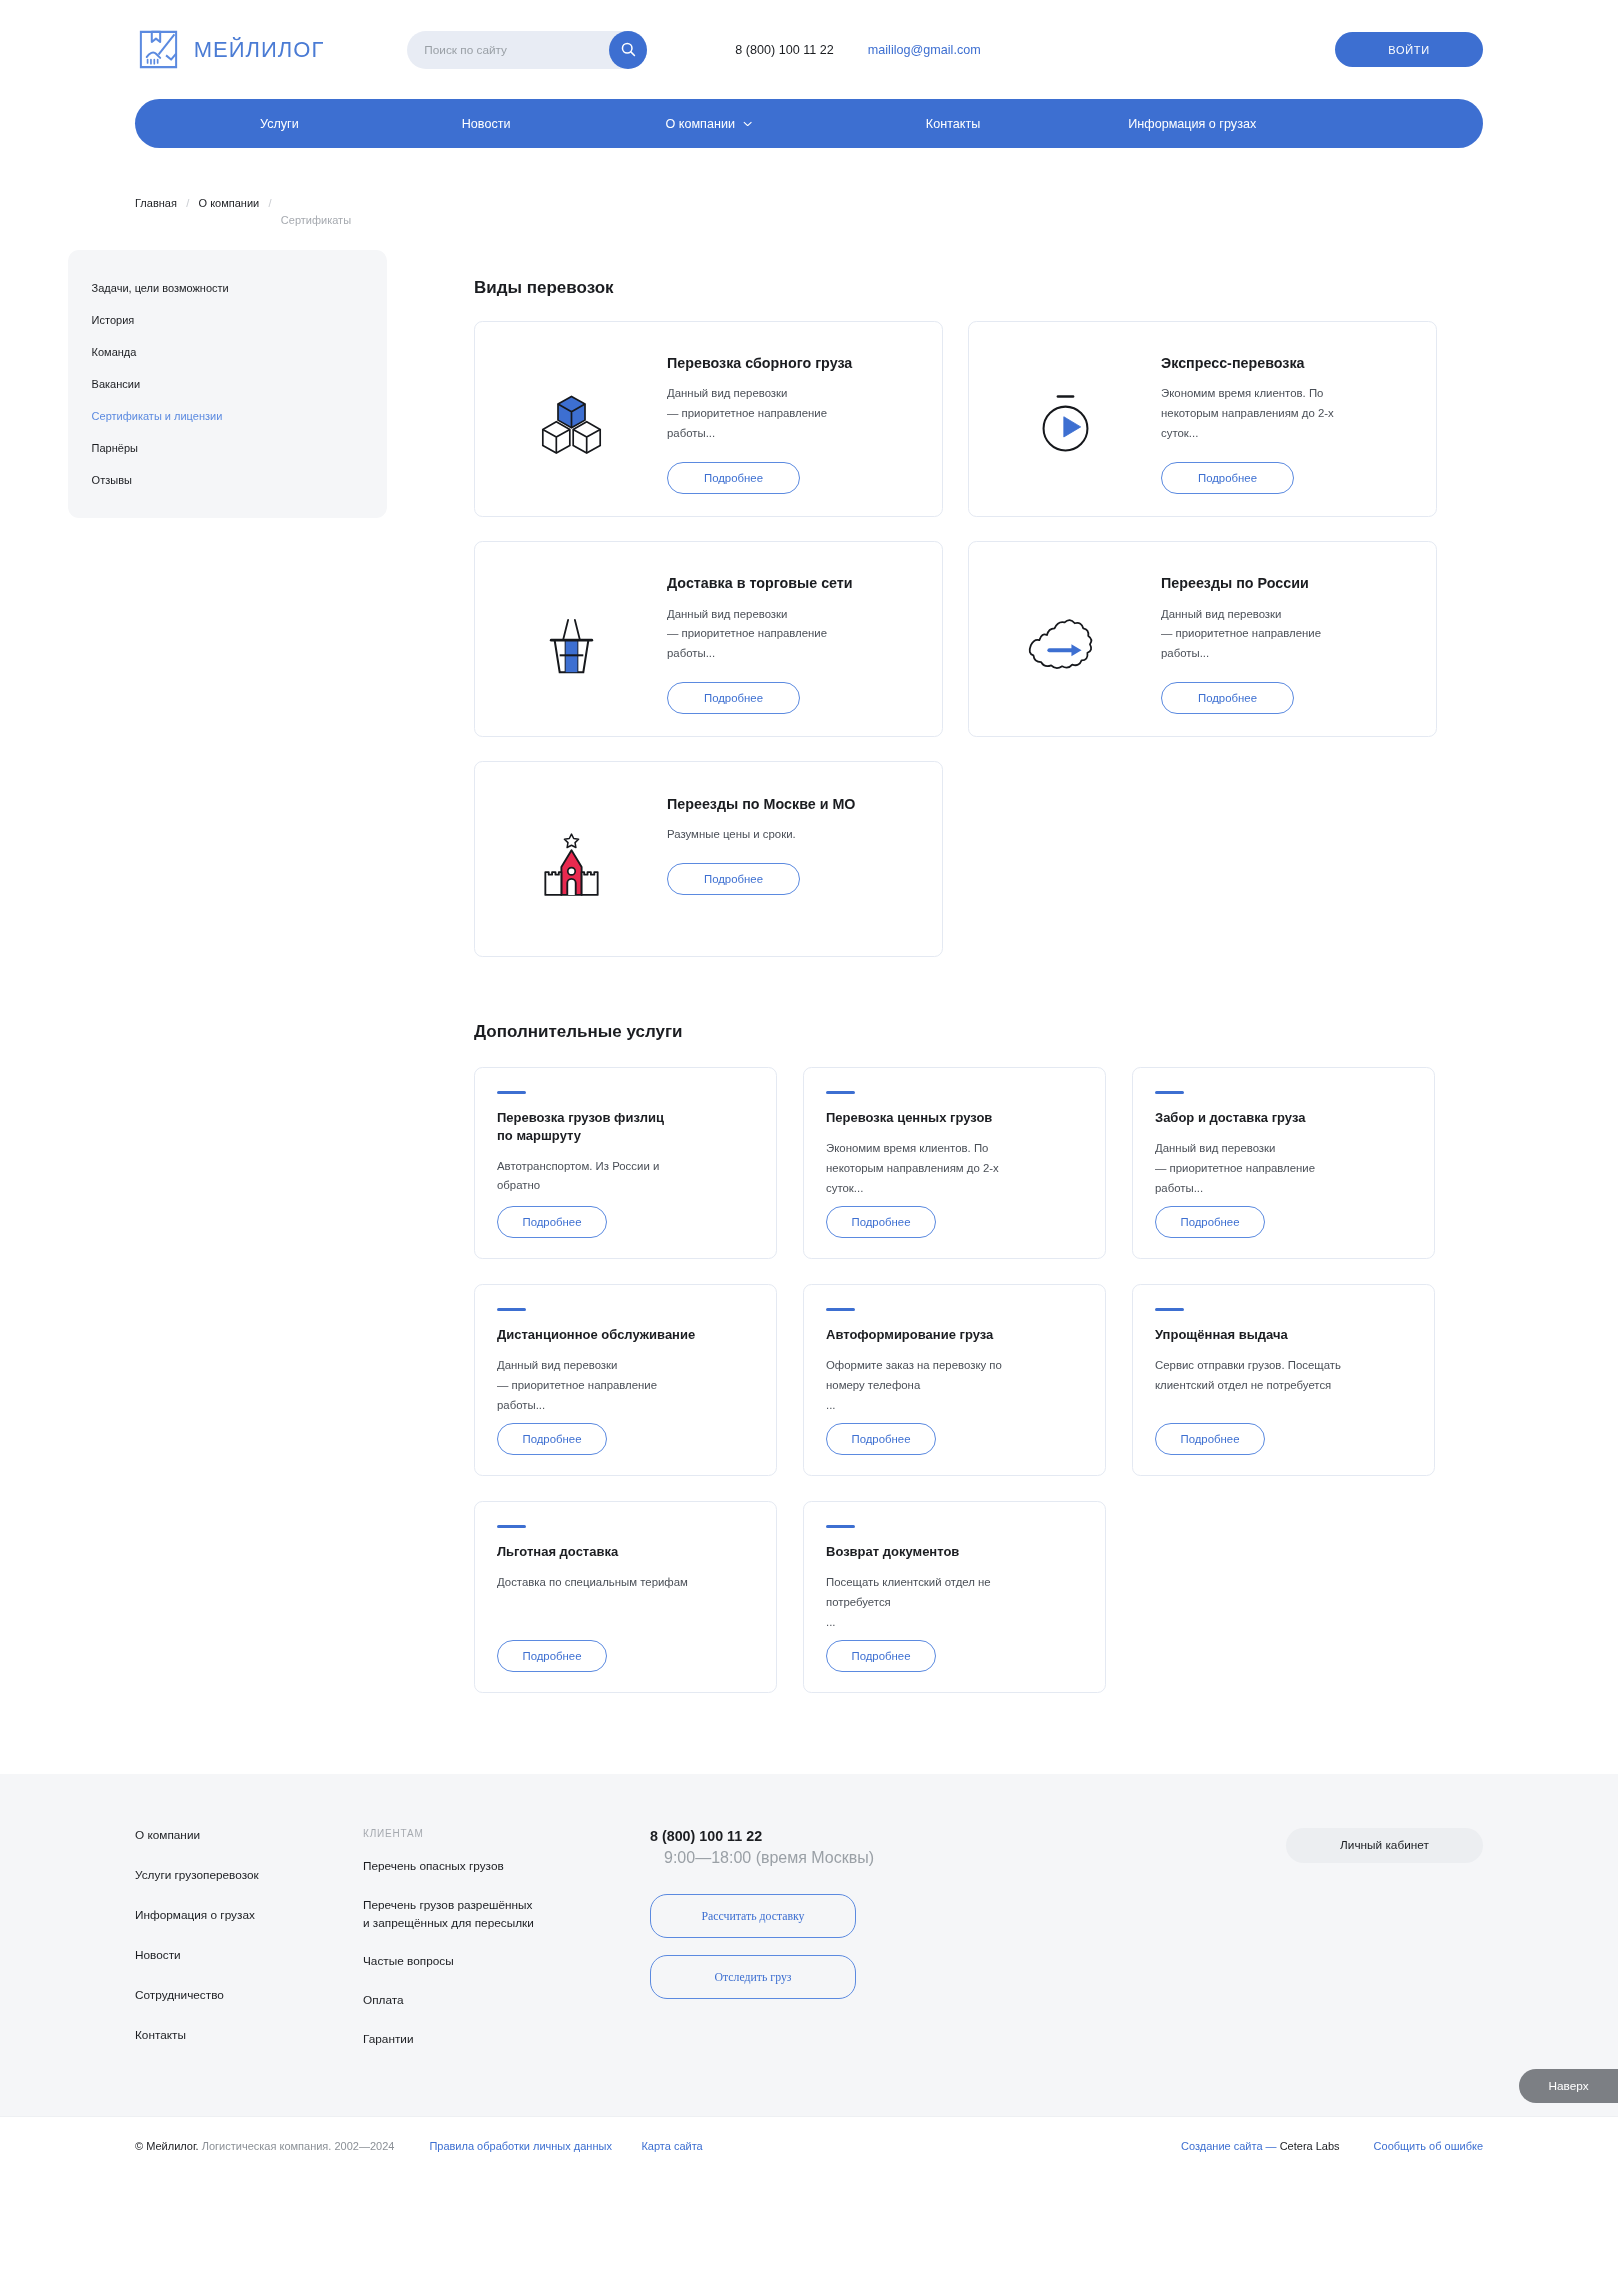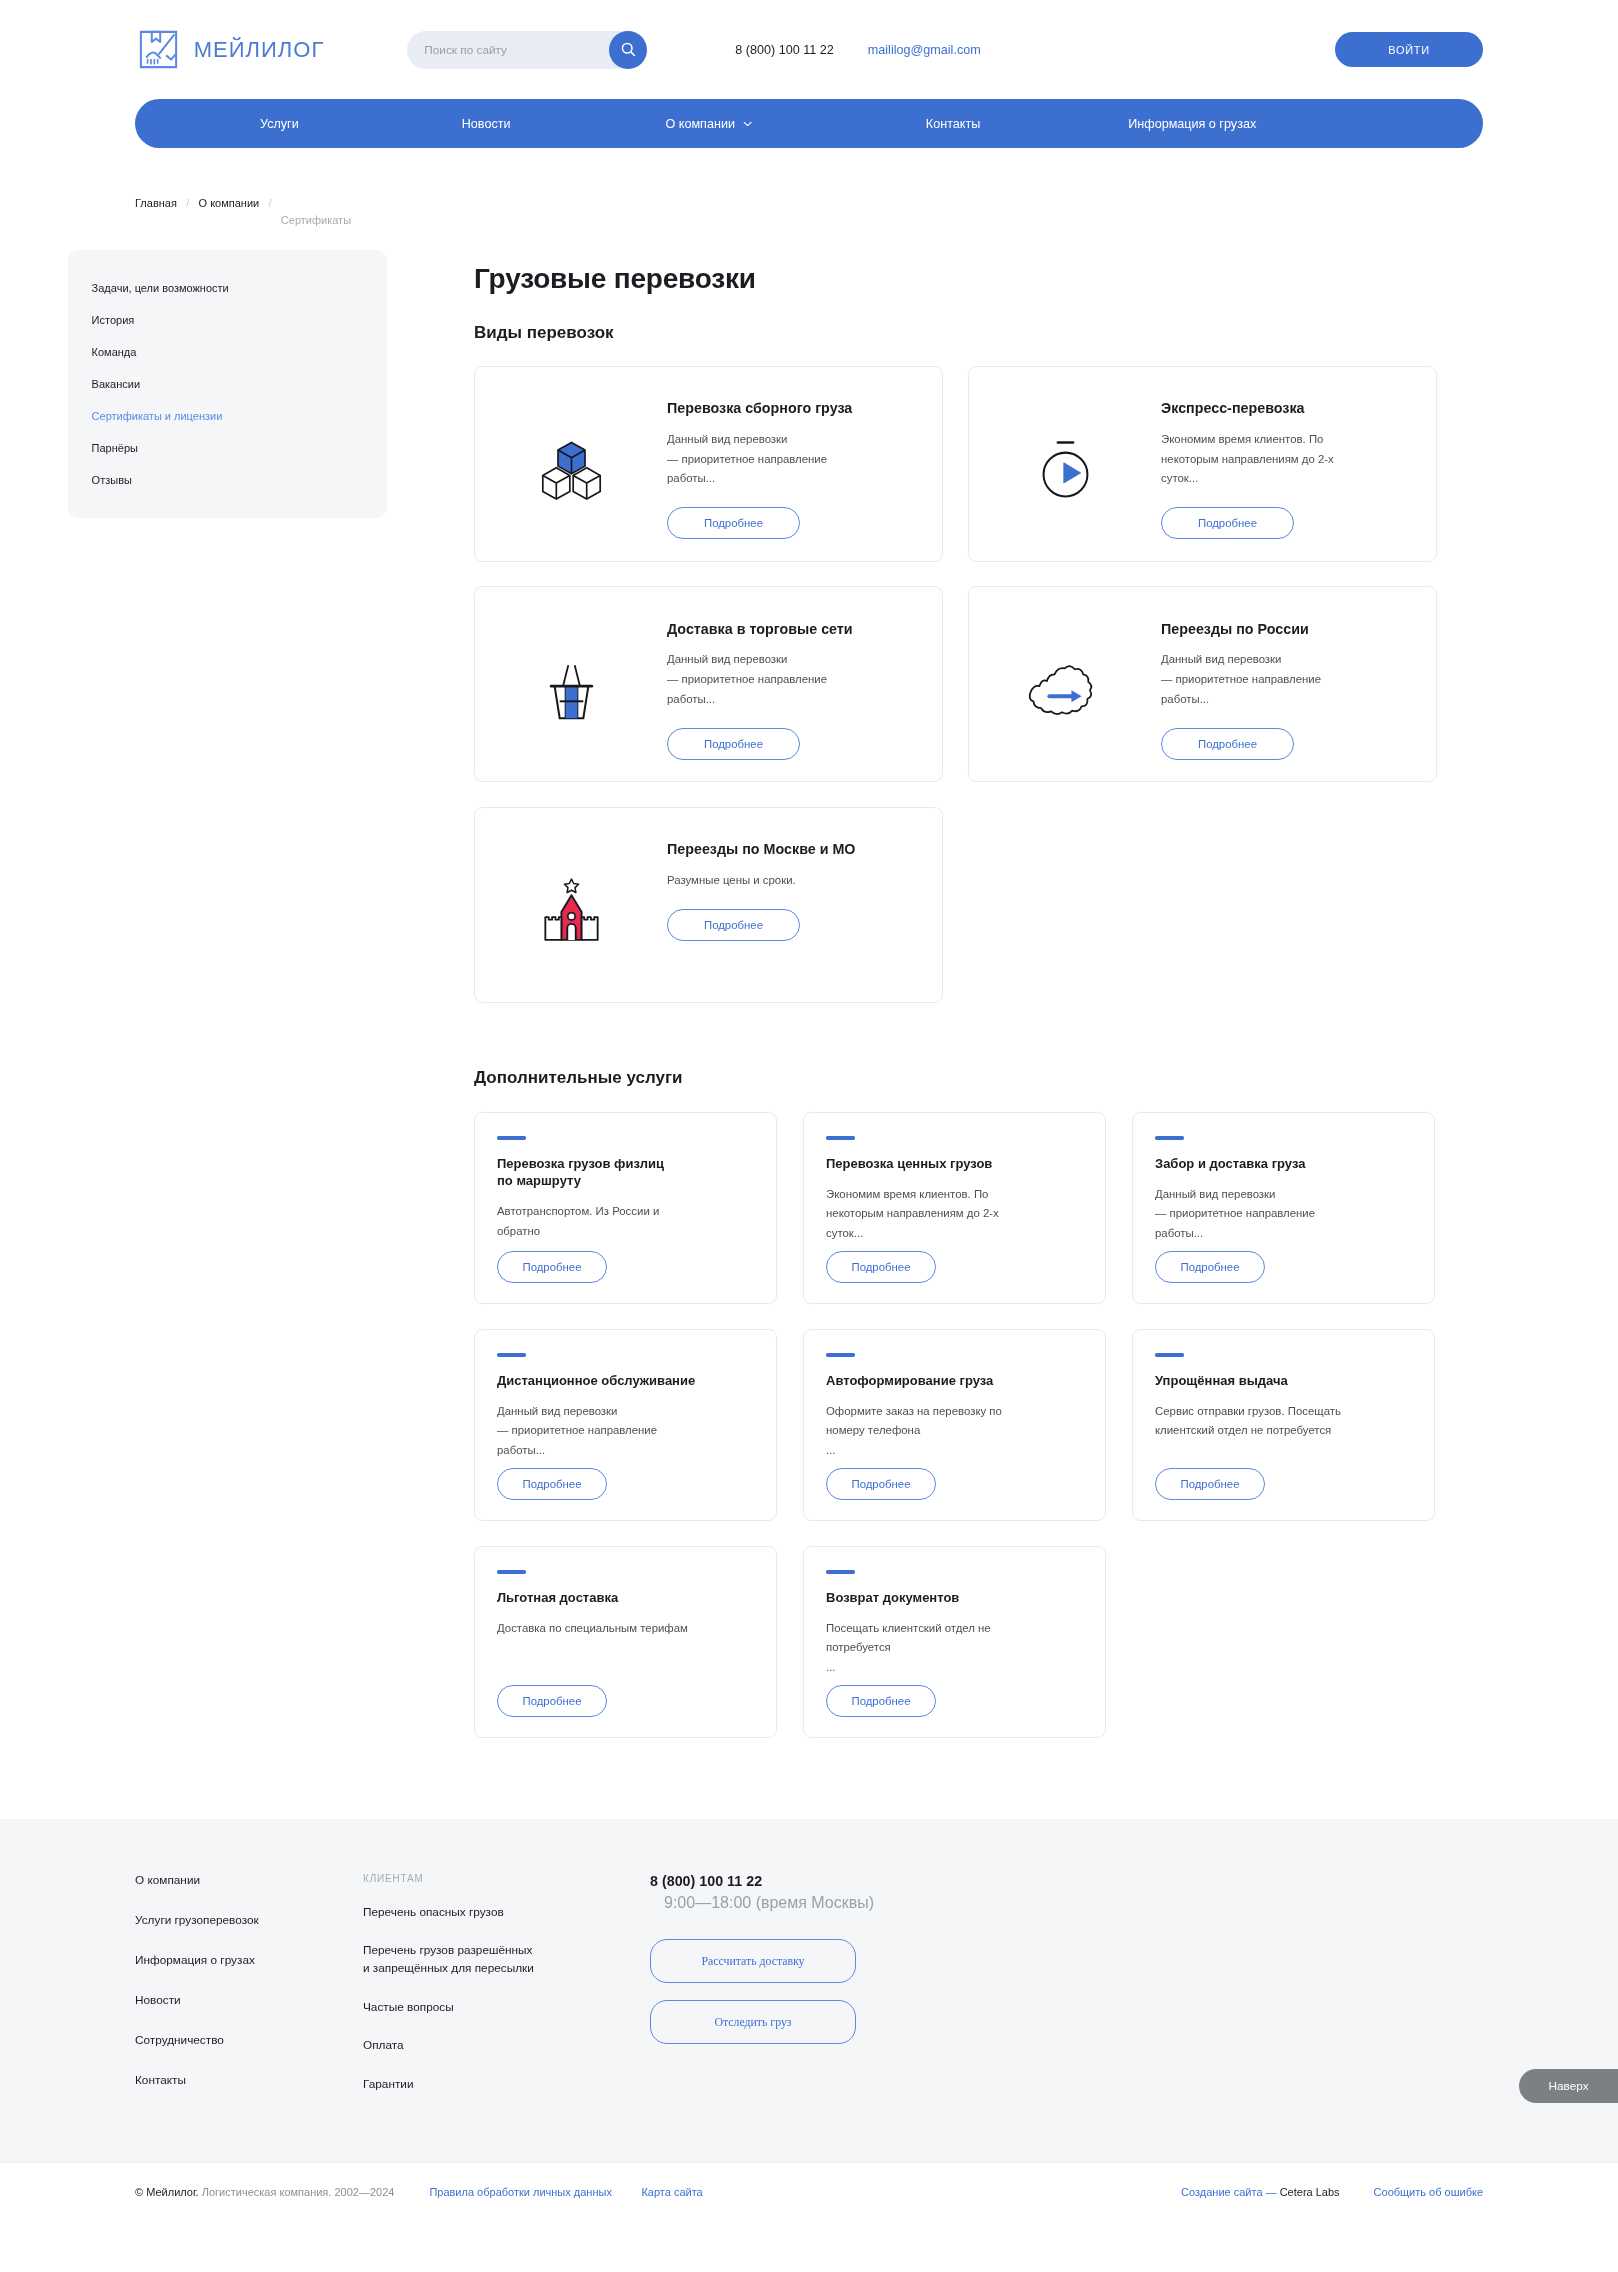--- a/index.html
+++ b/index.html
@@ -456,21 +456,20 @@
       <a class="side-item">История</a>
       <a class="side-item">Команда</a>
       <a class="side-item">Вакансии</a>
       <a class="side-item active">Сертификаты и лицензии</a>
       <a class="side-item">Парнёры</a>
       <a class="side-item">Отзывы</a>
     </aside>
 
     <main class="main">
 
-      <h1 class="page-title">Грузовые перевозки</h1>
       <h2 class="section-title">Виды перевозок</h2>
 
       <div class="grid2">
 
         <div class="tcard">
           <div class="tcard-icon">
             <svg width="81" height="81" viewBox="0 0 96 96">
               <path d="M48 16 L64 25 L64 44 L48 53 L32 44 L32 25 Z" fill="#3d6fd1" stroke="#16181c" stroke-width="2"></path>
               <path d="M32 25 L48 34 L64 25 M48 34 L48 53" fill="none" stroke="#16181c" stroke-width="2"></path>
               <path d="M30 46 L46 55 L46 74 L30 83 L14 74 L14 55 Z" fill="#ffffff" stroke="#16181c" stroke-width="2"></path>
@@ -640,20 +639,23 @@
       <a class="flink2">Гарантии</a>
     </div>
 
     <div class="fcol-3">
       <div class="fphone">8 (800) 100 11 22</div>
       <div class="fhours">9:00—18:00 (время Москвы)</div>
       <button class="fbtn first">Рассчитать доставку</button>
       <button class="fbtn second">Отследить груз</button>
     </div>
 
+    <div class="fcol-4">
+      <button class="cab-btn">Личный кабинет</button>
+    </div>
   </footer>
 
   <div class="bottombar">
     <span class="copy">
       <span>© Мейлилог.</span>
       <span class="grey">Логистическая компания. 2002—2024</span>
     </span>
     <a class="bb-link ml1">Правила обработки личных данных</a>
     <a class="bb-link ml2">Карта сайта</a>
     <span class="bb-right">

